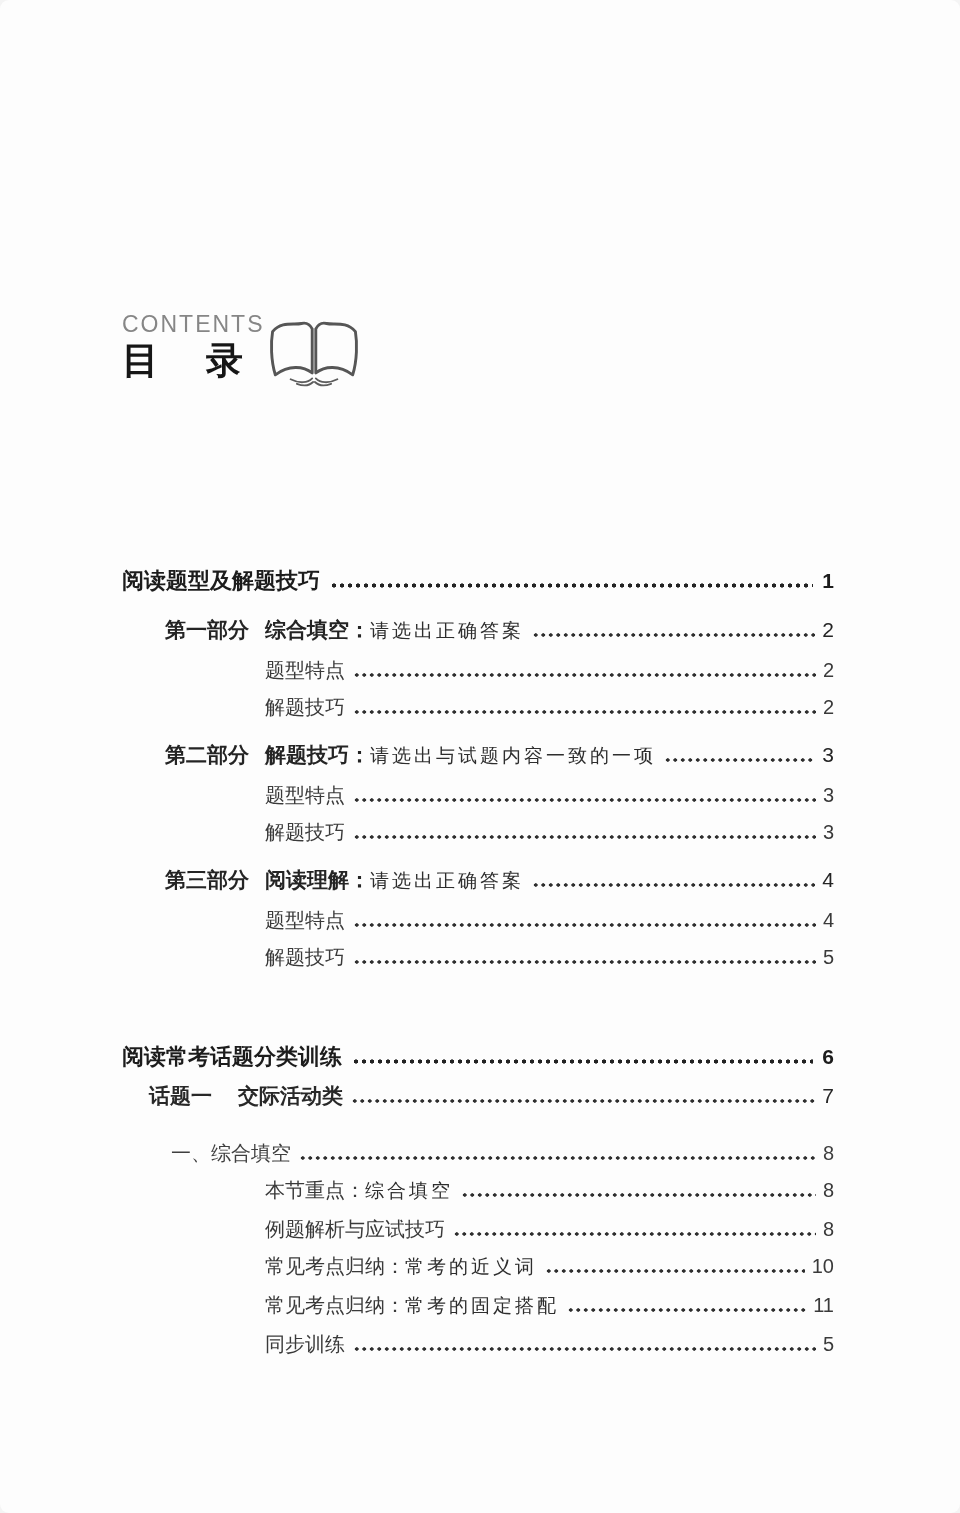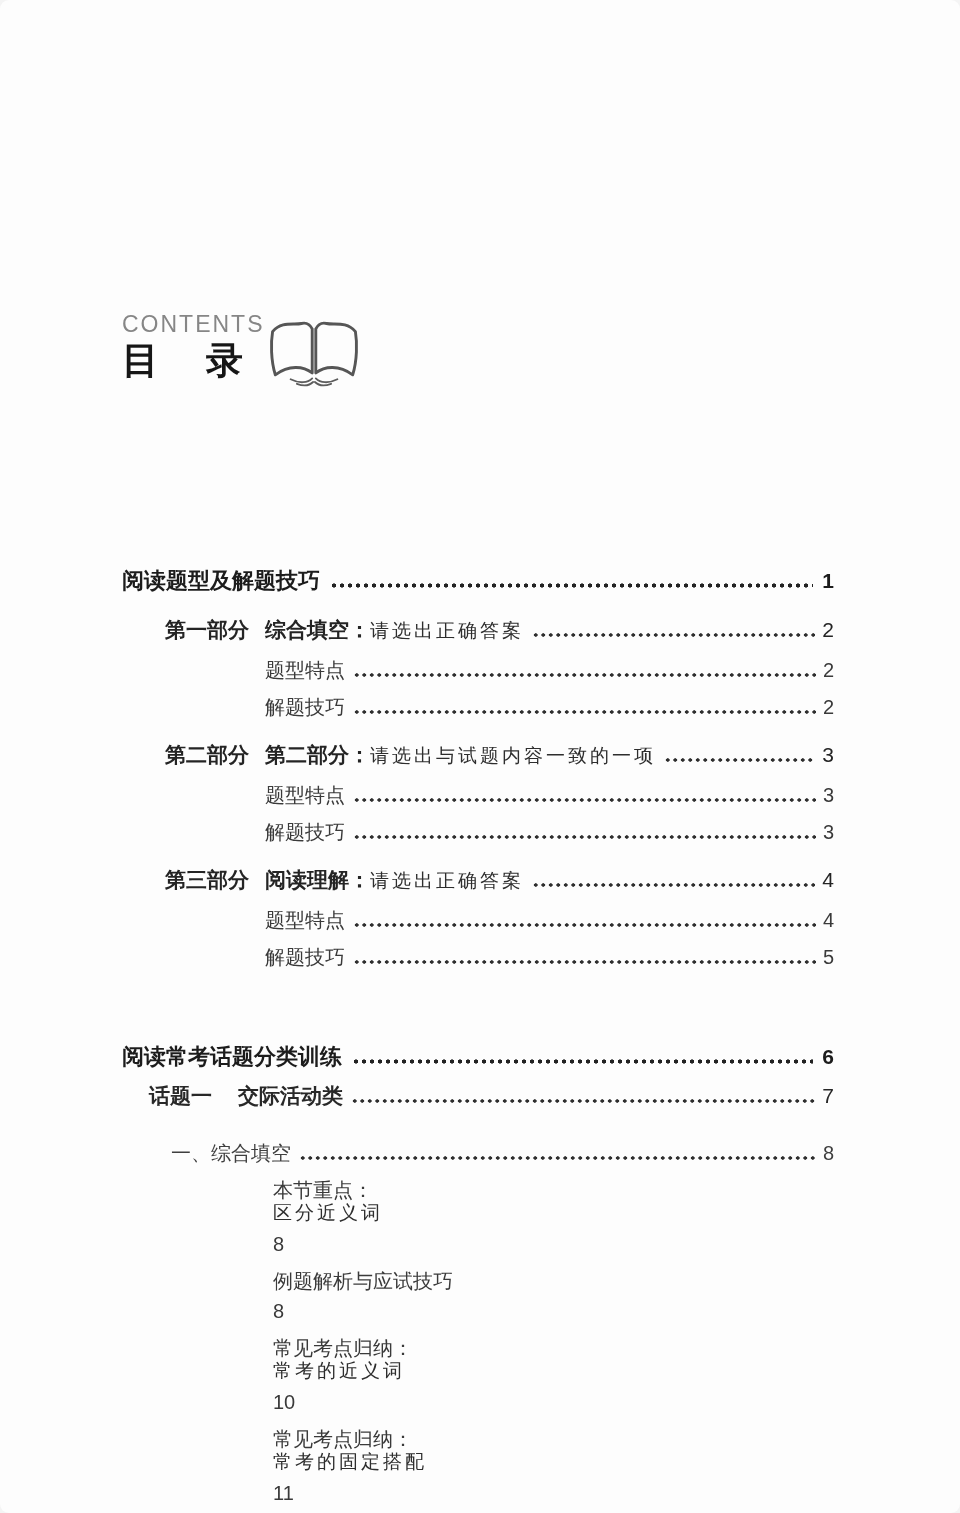--- a/index.html
+++ b/index.html
@@ -95,21 +95,21 @@
     font-weight: 700;
     font-size: 21px;
     line-height: 26px;
     color: #242424;
   }
   .lvl-part .prefix { width: 100px; }
   .lvl-part .pagenum { font-weight: 400; }
 
   
   .lvl-sub { padding-left: 143px; }
-  .lvl-sub2 { padding-left: 143px; flex-direction: column; }
+  .lvl-sub2 { padding-left: 143px; }
 
   
   .lvl-topic {
     margin-top: 13px;
     padding-left: 27px;
     font-weight: 700;
     font-size: 21px;
     line-height: 26px;
     color: #282828;
   }
@@ -164,21 +164,21 @@
         <span class="dots"></span>
         <span class="pagenum">2</span>
       </div>
       <div class="row lvl-sub">
         <span class="title">解题技巧</span>
         <span class="dots"></span>
         <span class="pagenum">2</span>
       </div>
       <div class="row lvl-part">
         <span class="prefix">第二部分</span>
-        <span class="title">第二部分：</span>
+        <span class="title">解题技巧：</span>
         <span class="subtitle">请选出与试题内容一致的一项</span>
         <span class="dots"></span>
         <span class="pagenum">3</span>
       </div>
       <div class="row lvl-sub">
         <span class="title">题型特点</span>
         <span class="dots"></span>
         <span class="pagenum">3</span>
       </div>
       <div class="row lvl-sub">
@@ -214,21 +214,21 @@
         <span class="dots"></span>
         <span class="pagenum">7</span>
       </div>
       <div class="row lvl-num">
         <span class="title">一、综合填空</span>
         <span class="dots"></span>
         <span class="pagenum">8</span>
       </div>
       <div class="row lvl-sub2">
         <span class="title">本节重点：</span>
-        <span class="subtitle">区分近义词</span>
+        <span class="subtitle">综合填空</span>
         <span class="dots"></span>
         <span class="pagenum">8</span>
       </div>
       <div class="row lvl-sub2">
         <span class="title">例题解析与应试技巧</span>
         <span class="dots"></span>
         <span class="pagenum">8</span>
       </div>
       <div class="row lvl-sub2">
         <span class="title">常见考点归纳：</span>

